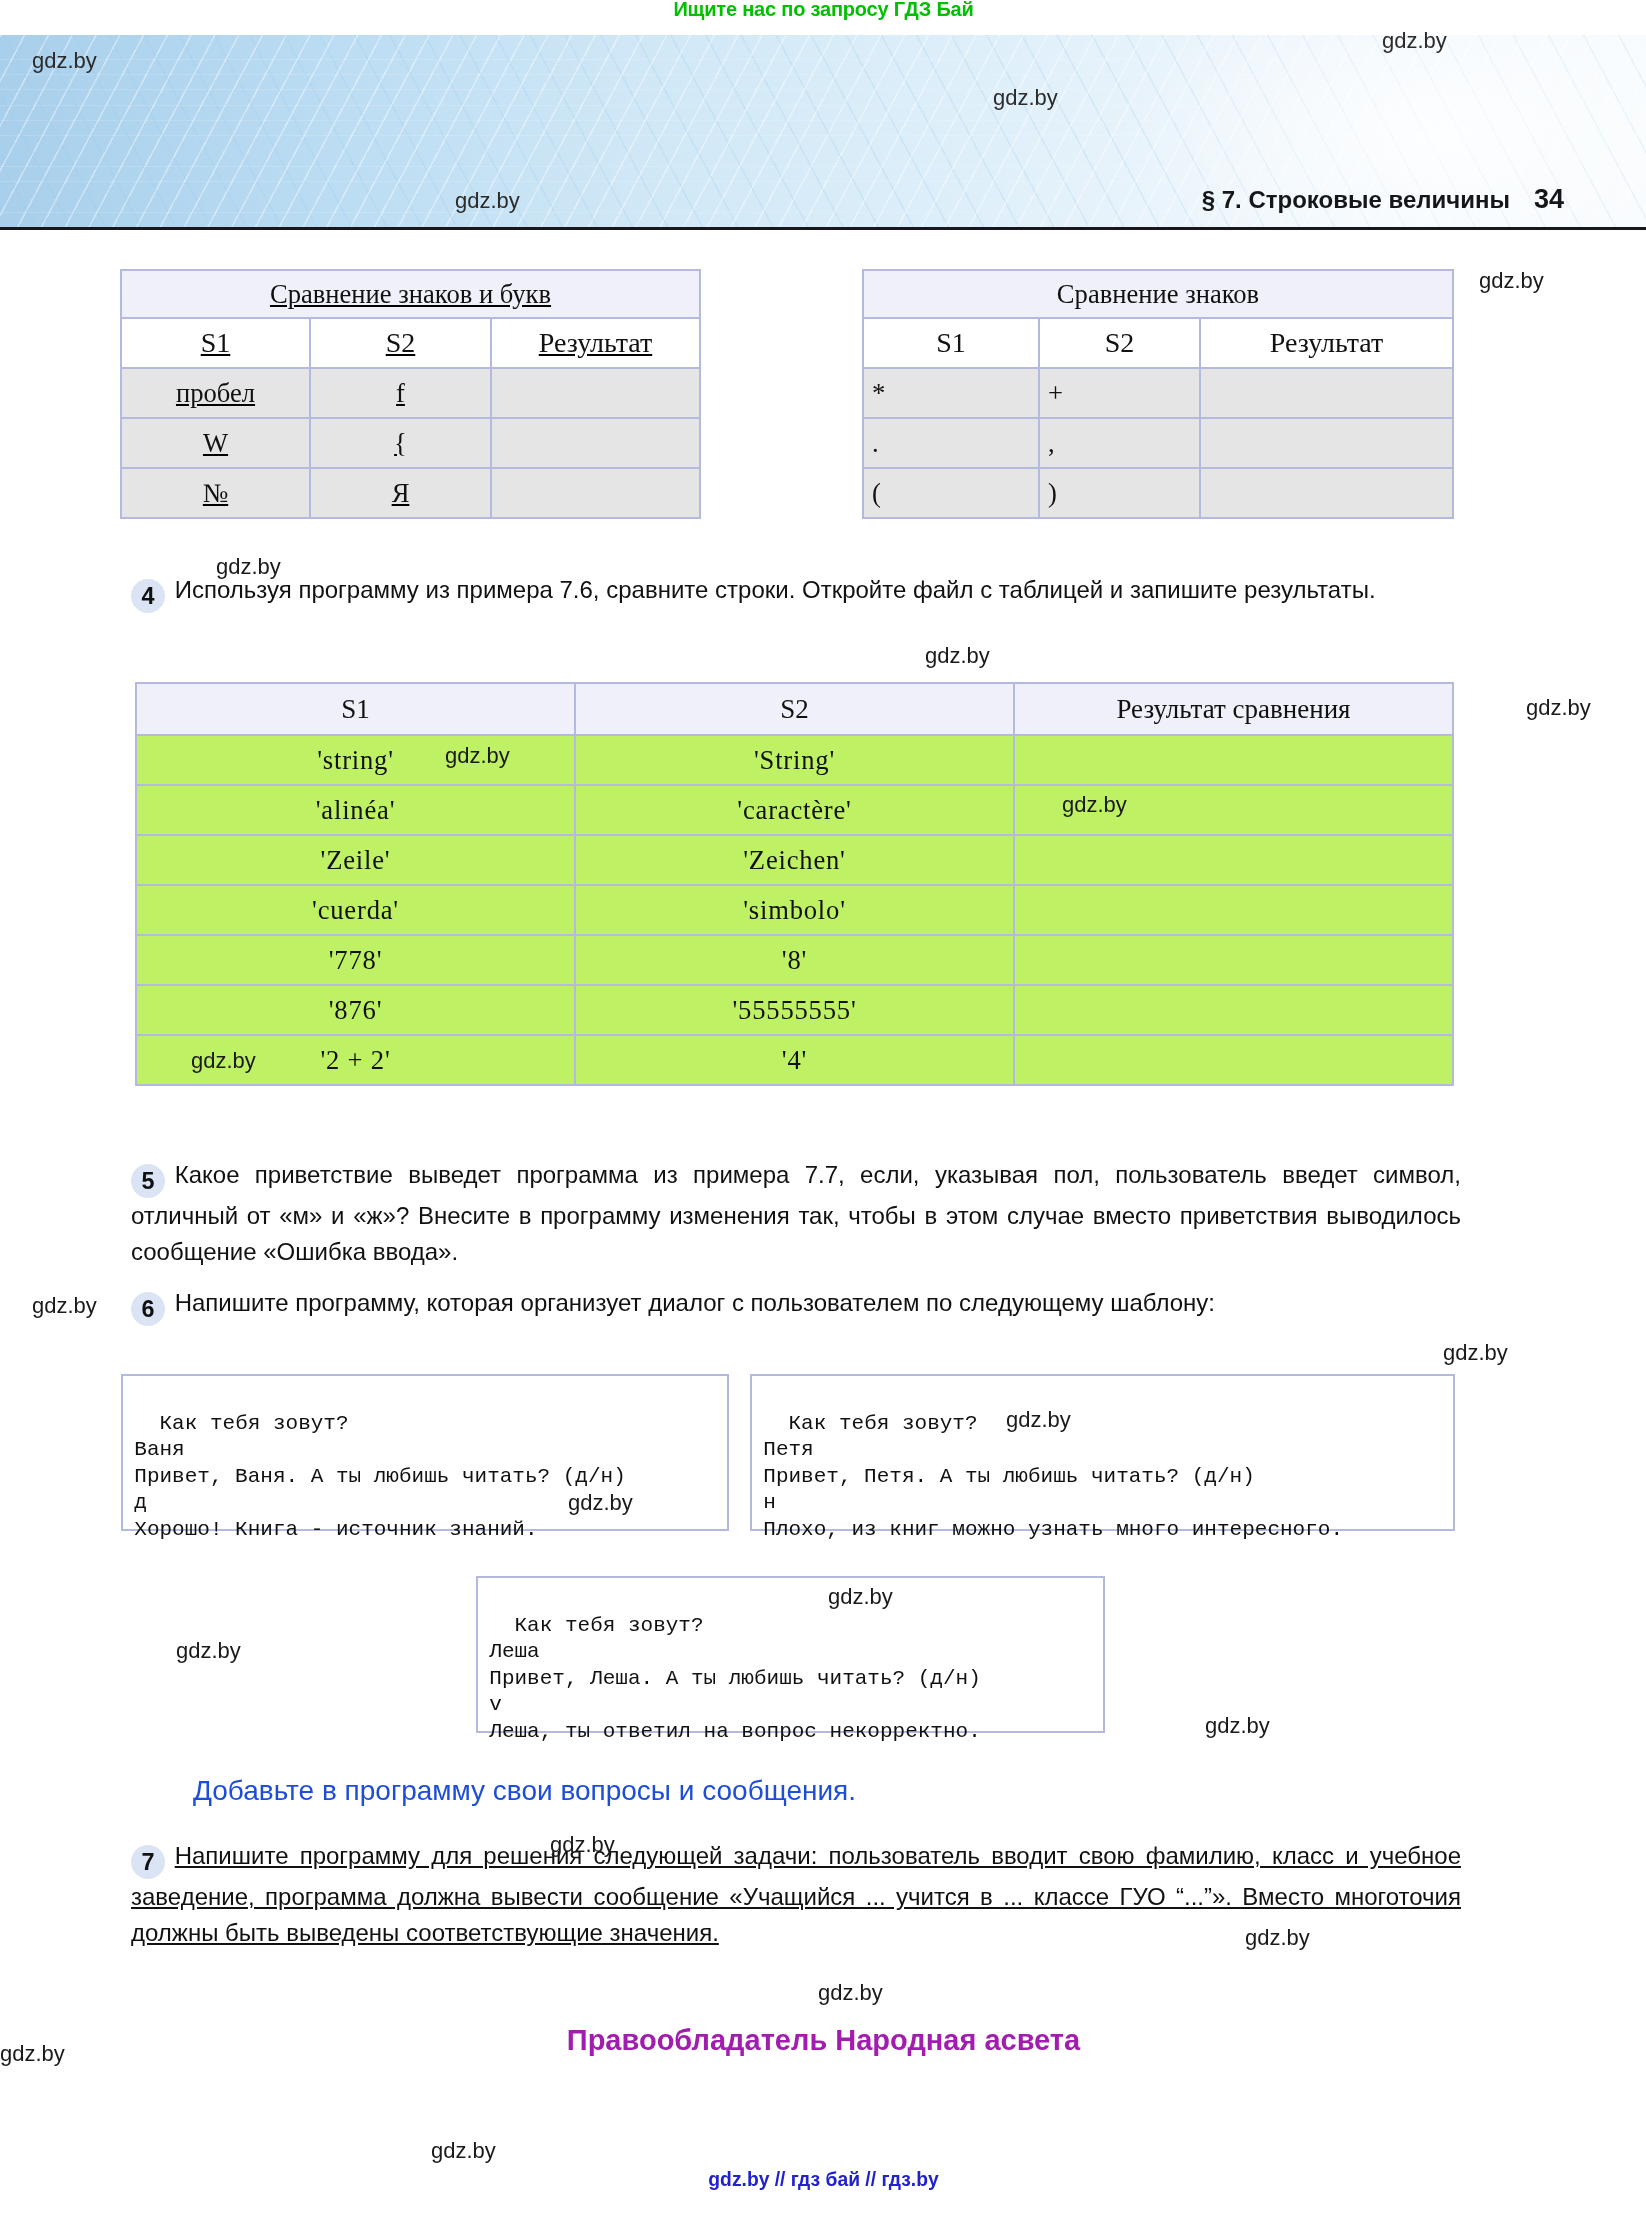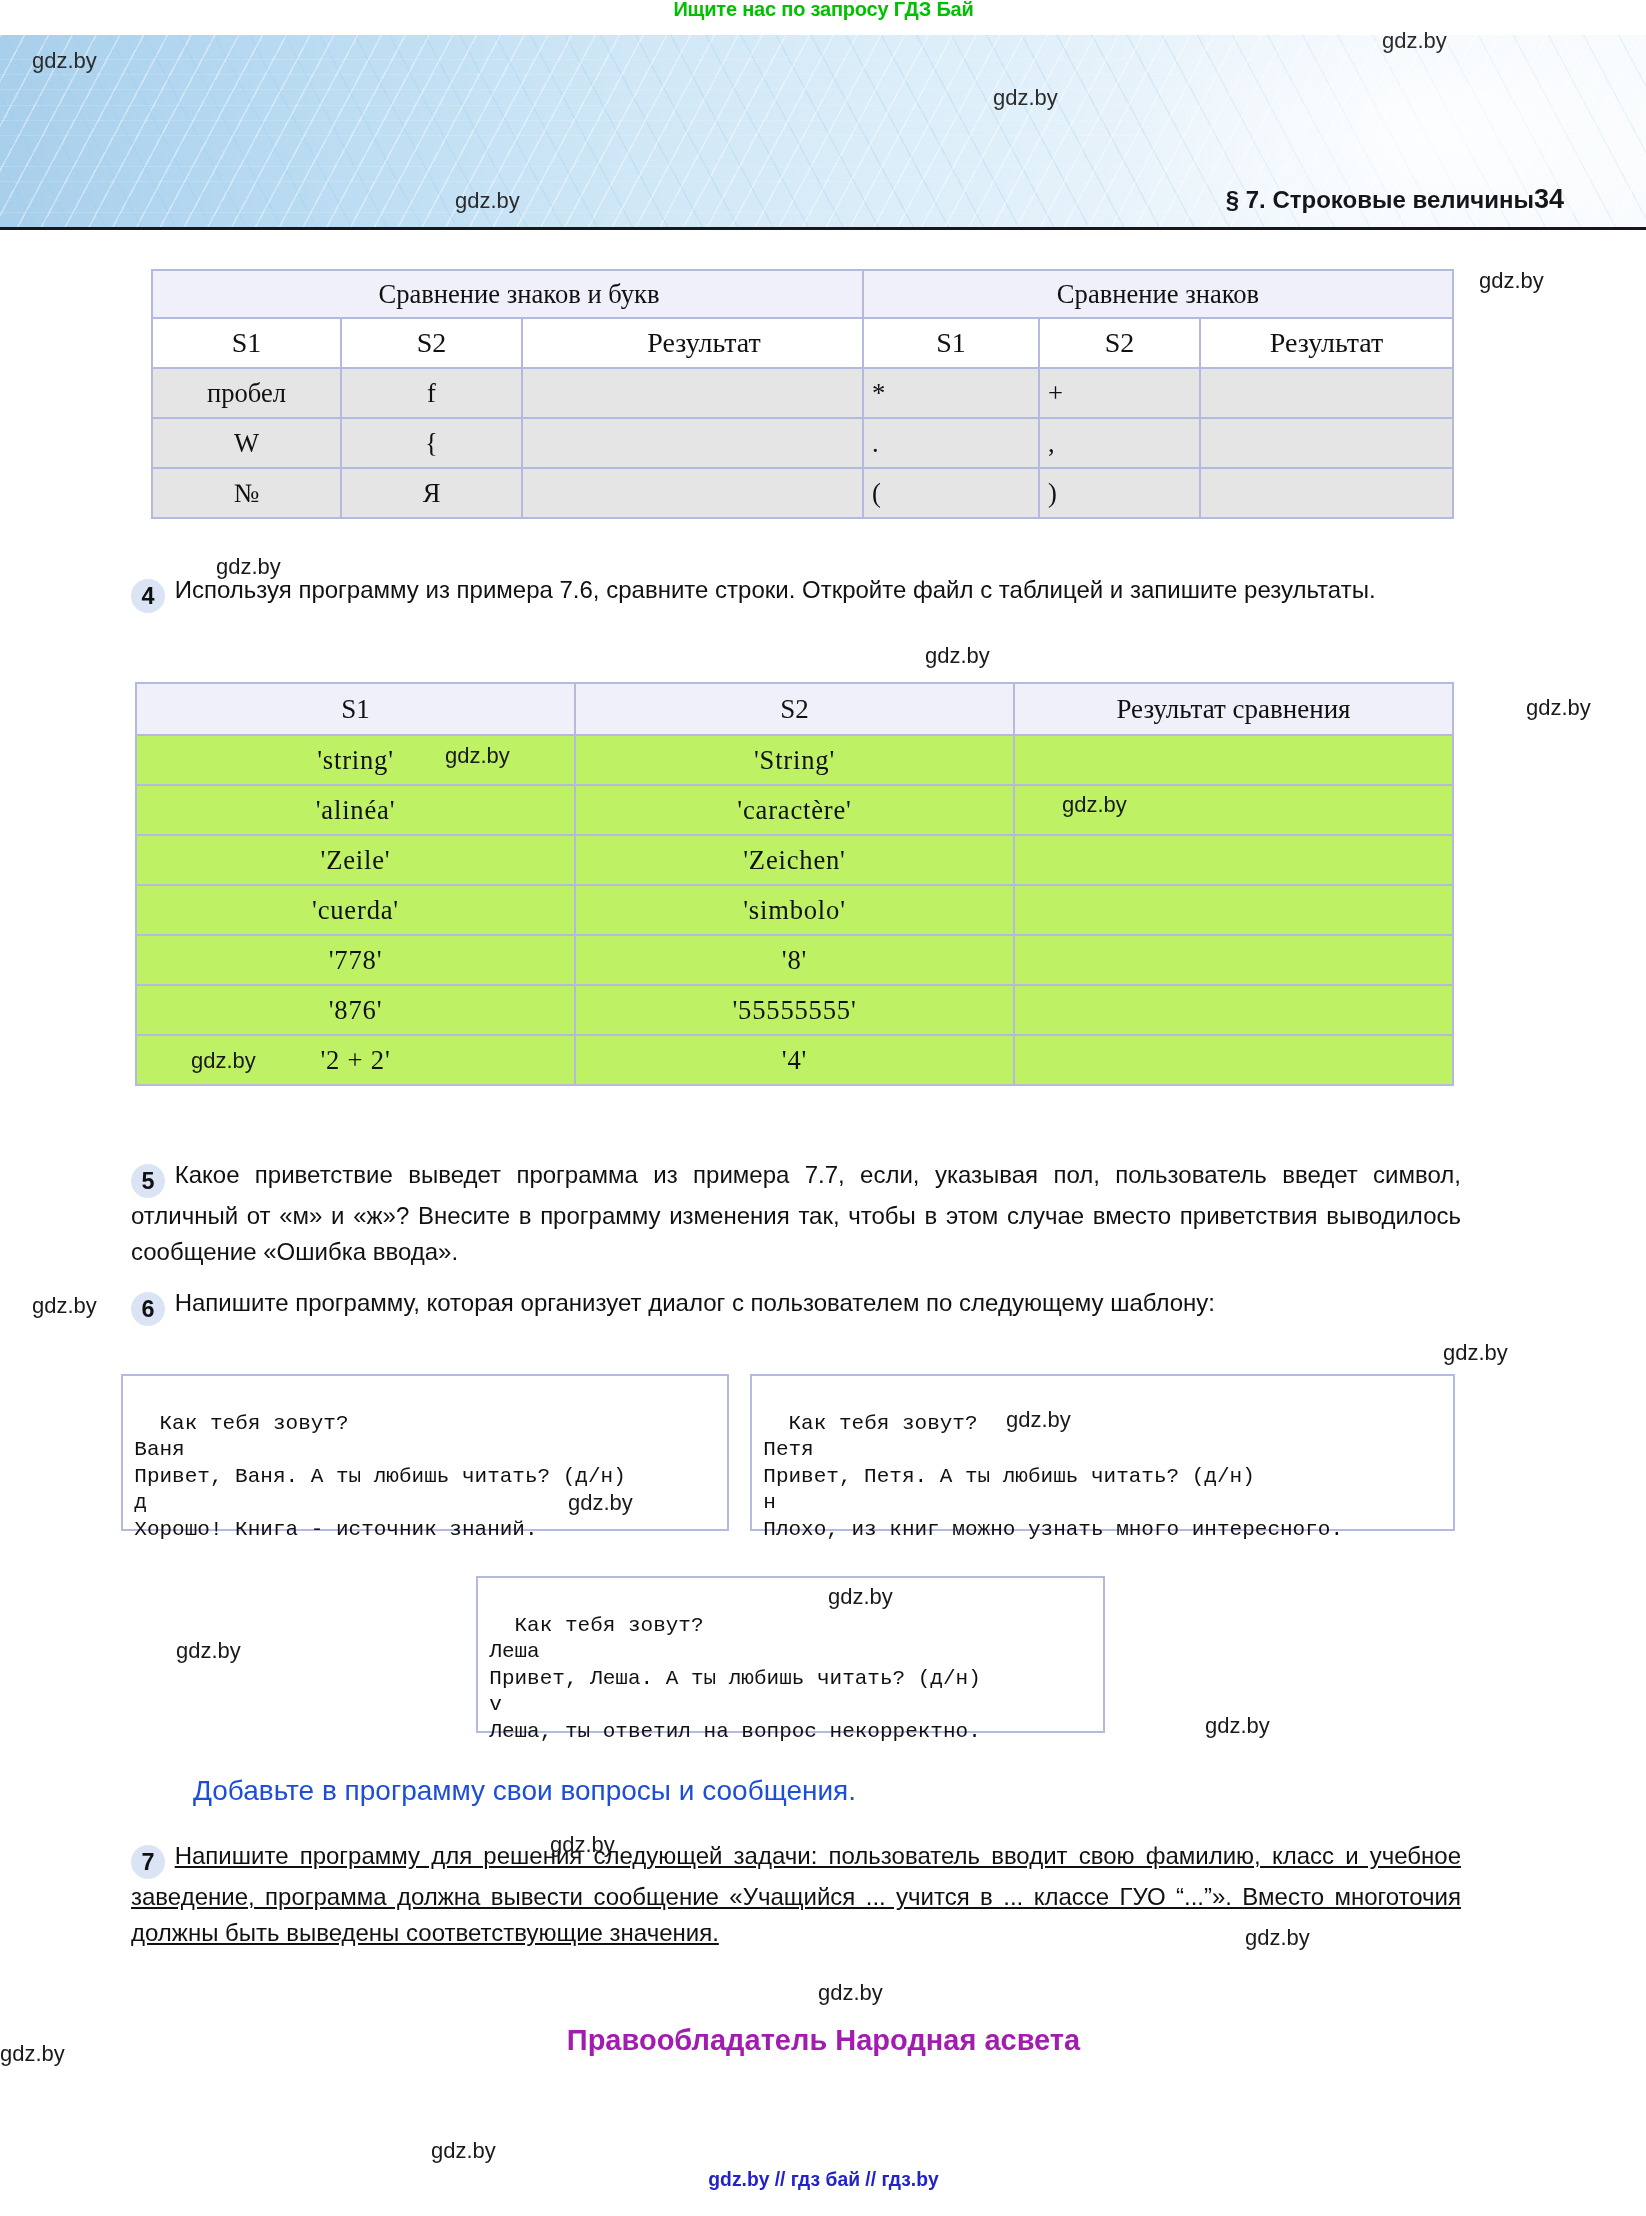--- a/index.html
+++ b/index.html
@@ -47,21 +47,21 @@
     position:absolute; right:-97px; top:-73px; width:613px; height:347px;
     background:radial-gradient(ellipse at center, rgba(255,255,255,0.85) 0%, rgba(255,255,255,0.0) 70%);
   }
   .header-rule {
     position:absolute; left:0; top:227px; width:1647px; height:3.2px; background:#18181c;
   }
   .header-title {
     position:absolute; right:83px; top:184px;
     font-size:24px; font-weight:700; color:#14161a;
     font-family:"Liberation Sans", sans-serif;
-    display:flex; align-items:baseline; 
+    display:flex; align-items:baseline; gap:24px;
     white-space:nowrap;
   }
   .header-title .pagenum { font-size:27px; font-weight:700; }
 
   
   .wm {
     position:absolute;
     color:#1a1a1a;
     font-family:"Liberation Sans", sans-serif;
     font-size:22px;
@@ -195,21 +195,21 @@
 <div class="header-band">
   <div class="circuit"></div>
   <div class="glow"></div>
 </div>
 <div class="header-rule"></div>
 <div class="header-title">
   <span>§ 7. Строковые величины</span>
   <span class="pagenum">34</span>
 </div>
 
-<table class="tbl" id="tbl-chars-letters" style="left:151px; top:269px; width:736px;">
+<table class="tbl" id="tbl-chars-letters" style="left:120px; top:269px; width:581px;text-decoration:underline;">
   <tbody>
       <tr>
     <td class="cap" colspan="3">Сравнение знаков и букв</td>
   </tr>
   <tr>
     <td class="hd" style="width:189px;">S1</td>
     <td class="hd" style="width:181px;">S2</td>
     <td class="hd">Результат</td>
   </tr>
   <tr class="datarow">

